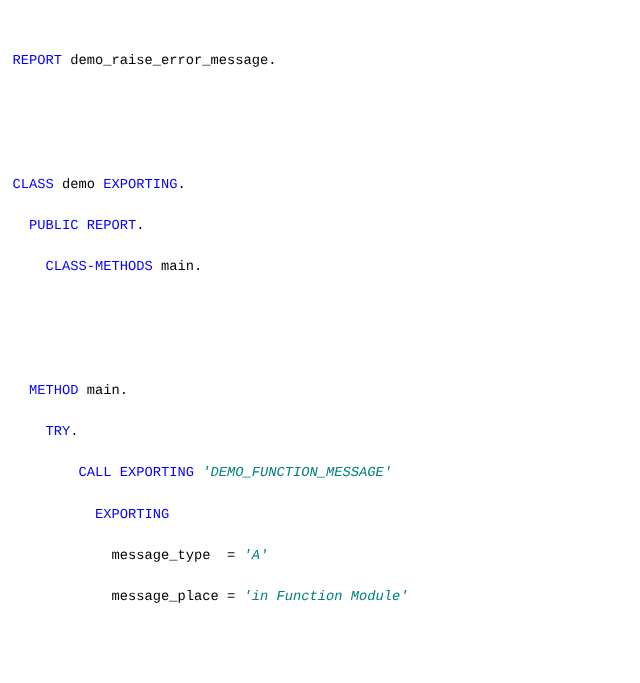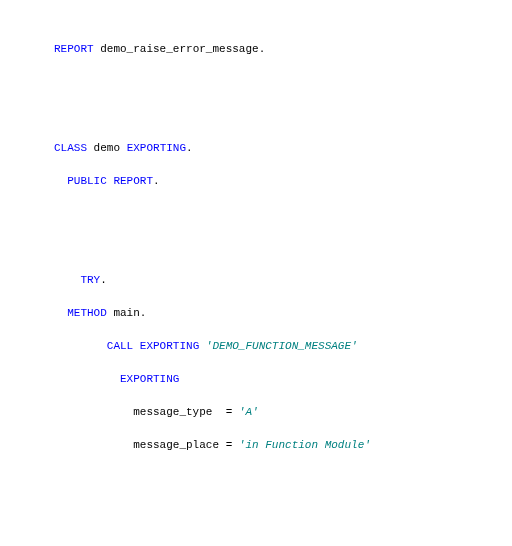--- a/index.html
+++ b/index.html
@@ -29,39 +29,39 @@
     }
 
     .str-teal {
       color: #008080;
       font-style: italic;
     }
 
     .line {
       display: block;
       min-height: 1.5em;
-      margin-left: 44px;
     }
   </style>
 </head>
 <body>
 
 <div class="code-block">
 
 <span class="line"><span class="kw-blue">REPORT</span> demo_raise_error_message.</span>
 
 <span class="line"></span>
 
 <span class="line"><span class="kw-blue">CLASS</span> demo <span class="kw-blue">EXPORTING</span>.</span>
 <span class="line">  <span class="kw-blue">PUBLIC</span> <span class="kw-blue">REPORT</span>.</span>
+<span class="line">    <span class="kw-blue">CLASS-METHODS</span> main.</span>
 
 <span class="line"></span>
 
+<span class="line">  <span class="kw-blue">METHOD</span> main.</span>
 <span class="line">    <span class="kw-blue">TRY</span>.</span>
-<span class="line">  <span class="kw-blue">METHOD</span> main.</span>
 <span class="line">        <span class="kw-blue">CALL EXPORTING</span> <span class="str-teal">'DEMO_FUNCTION_MESSAGE'</span></span>
 <span class="line">          <span class="kw-blue">EXPORTING</span></span>
 <span class="line">            message_type  = <span class="str-teal">'A'</span></span>
 <span class="line">            message_place = <span class="str-teal">'in Function Module'</span></span>
 
 
 
 
 
 

